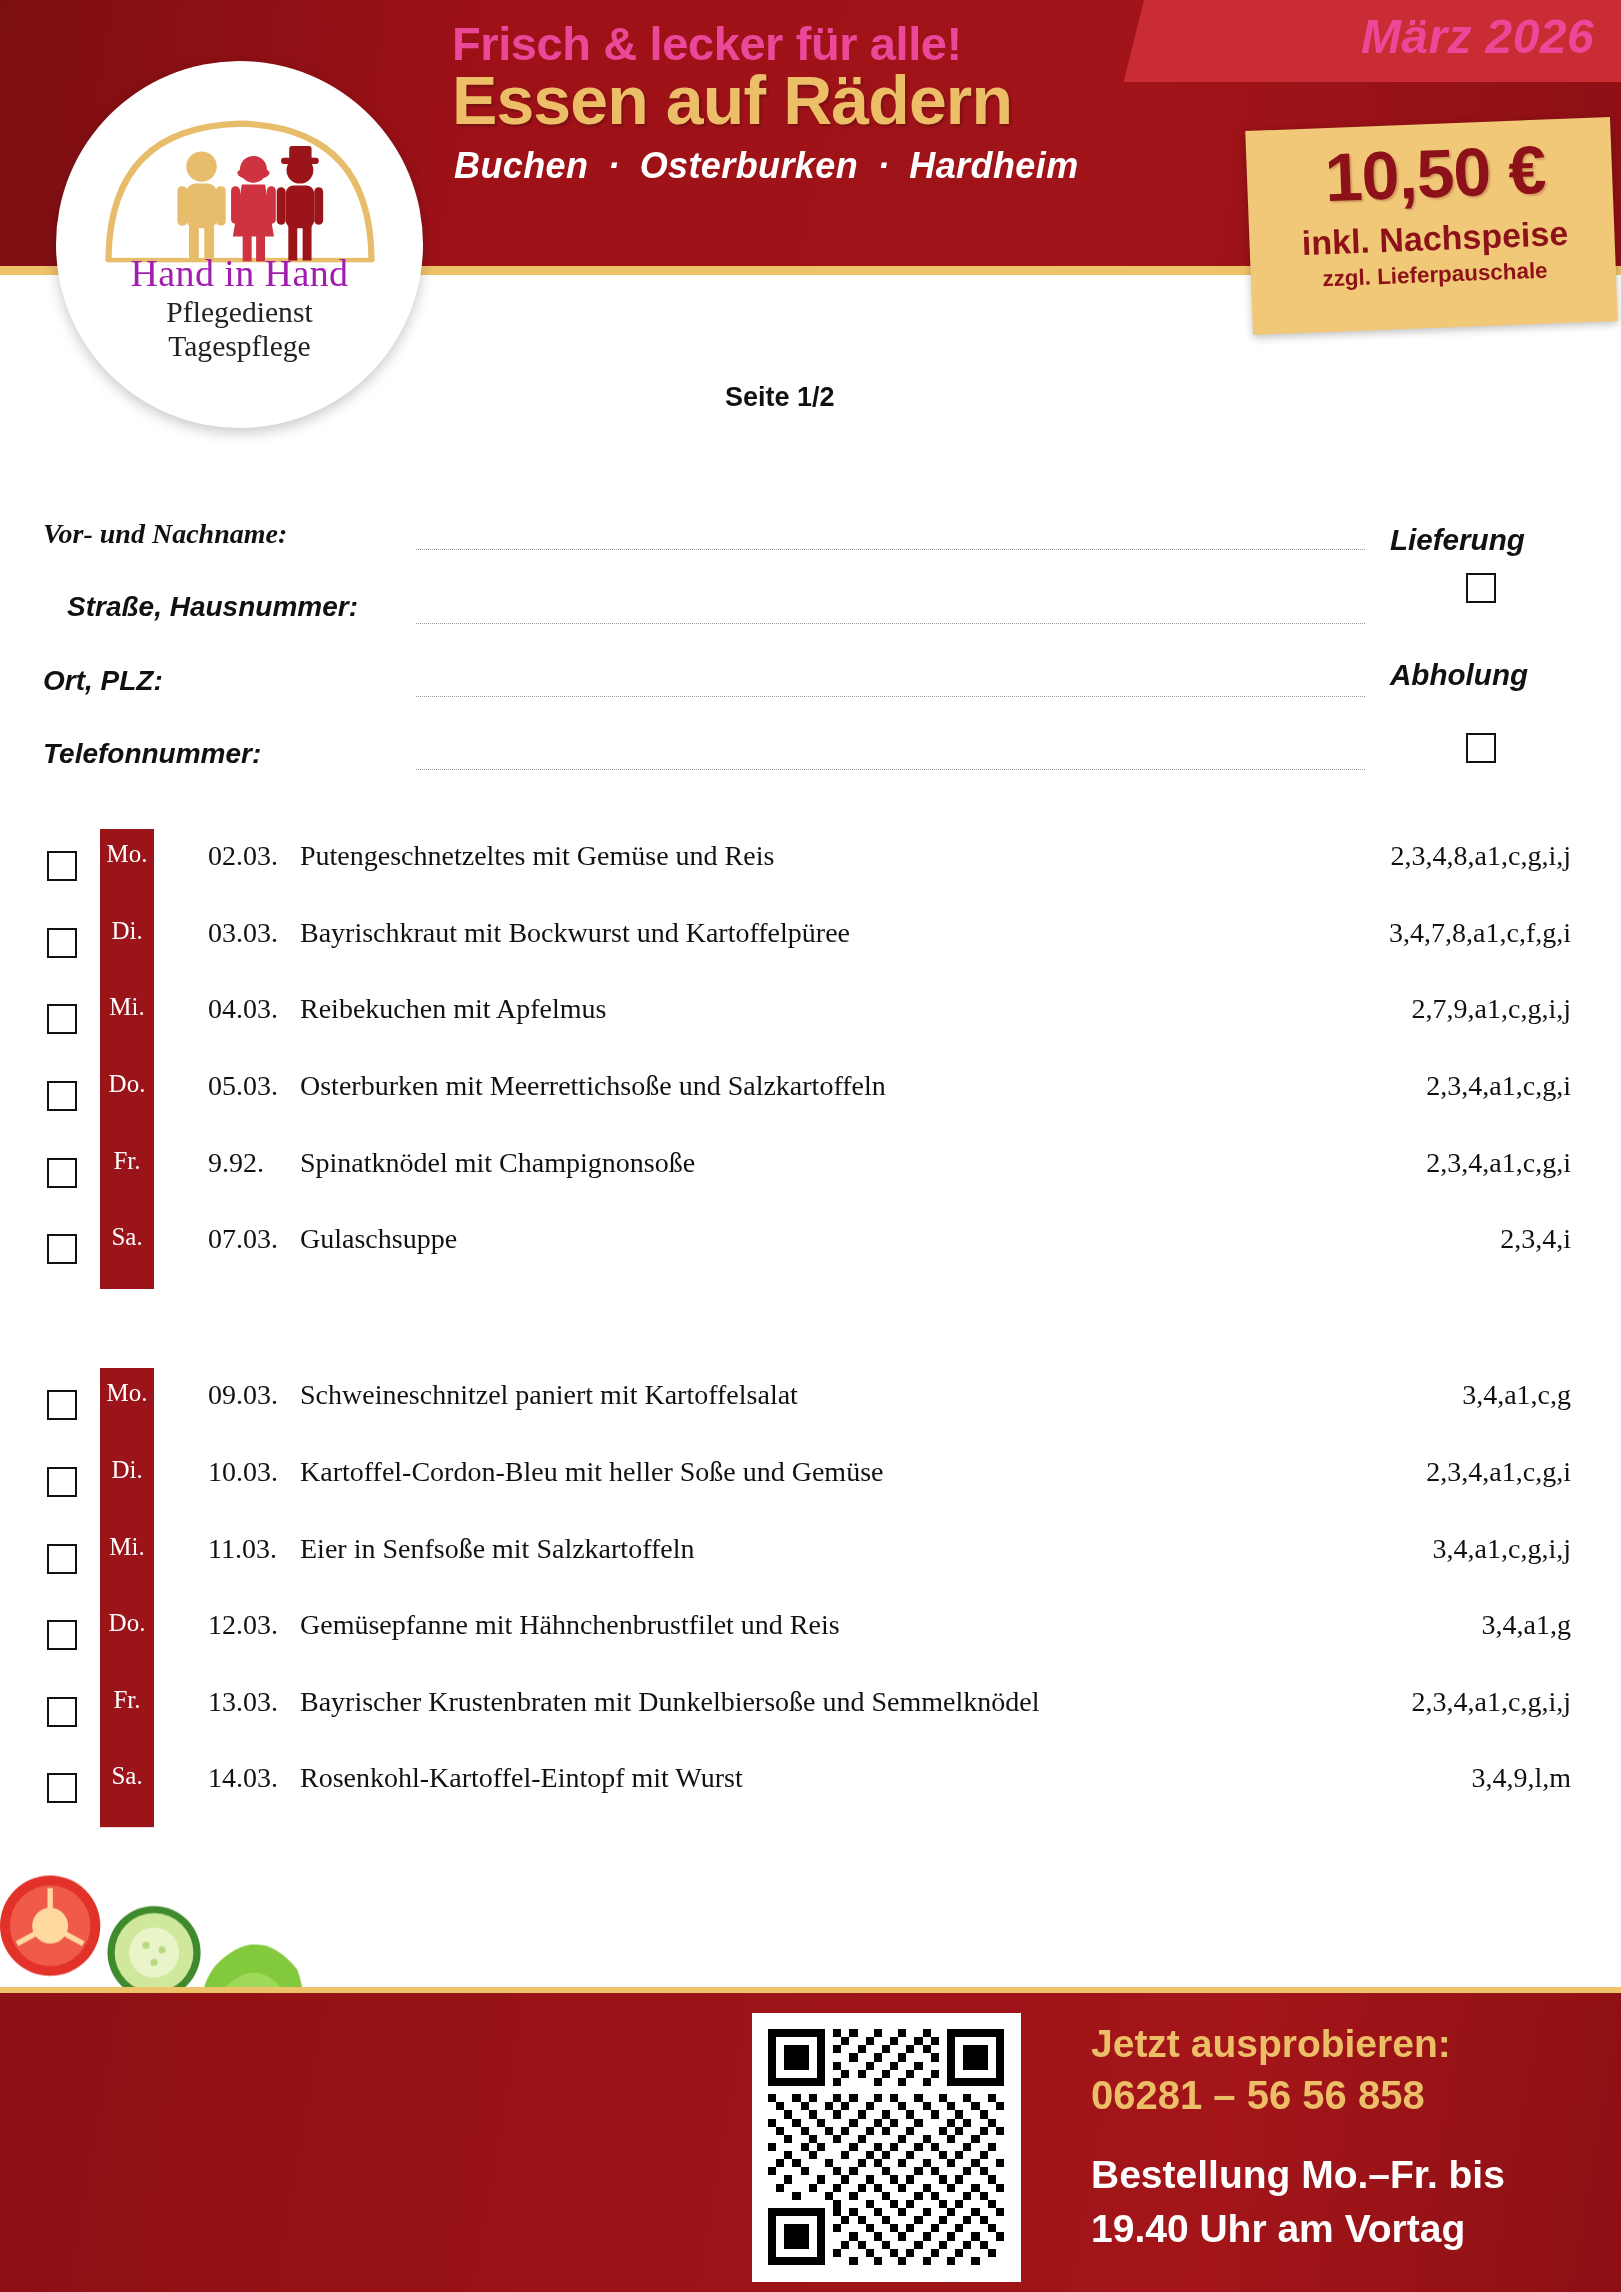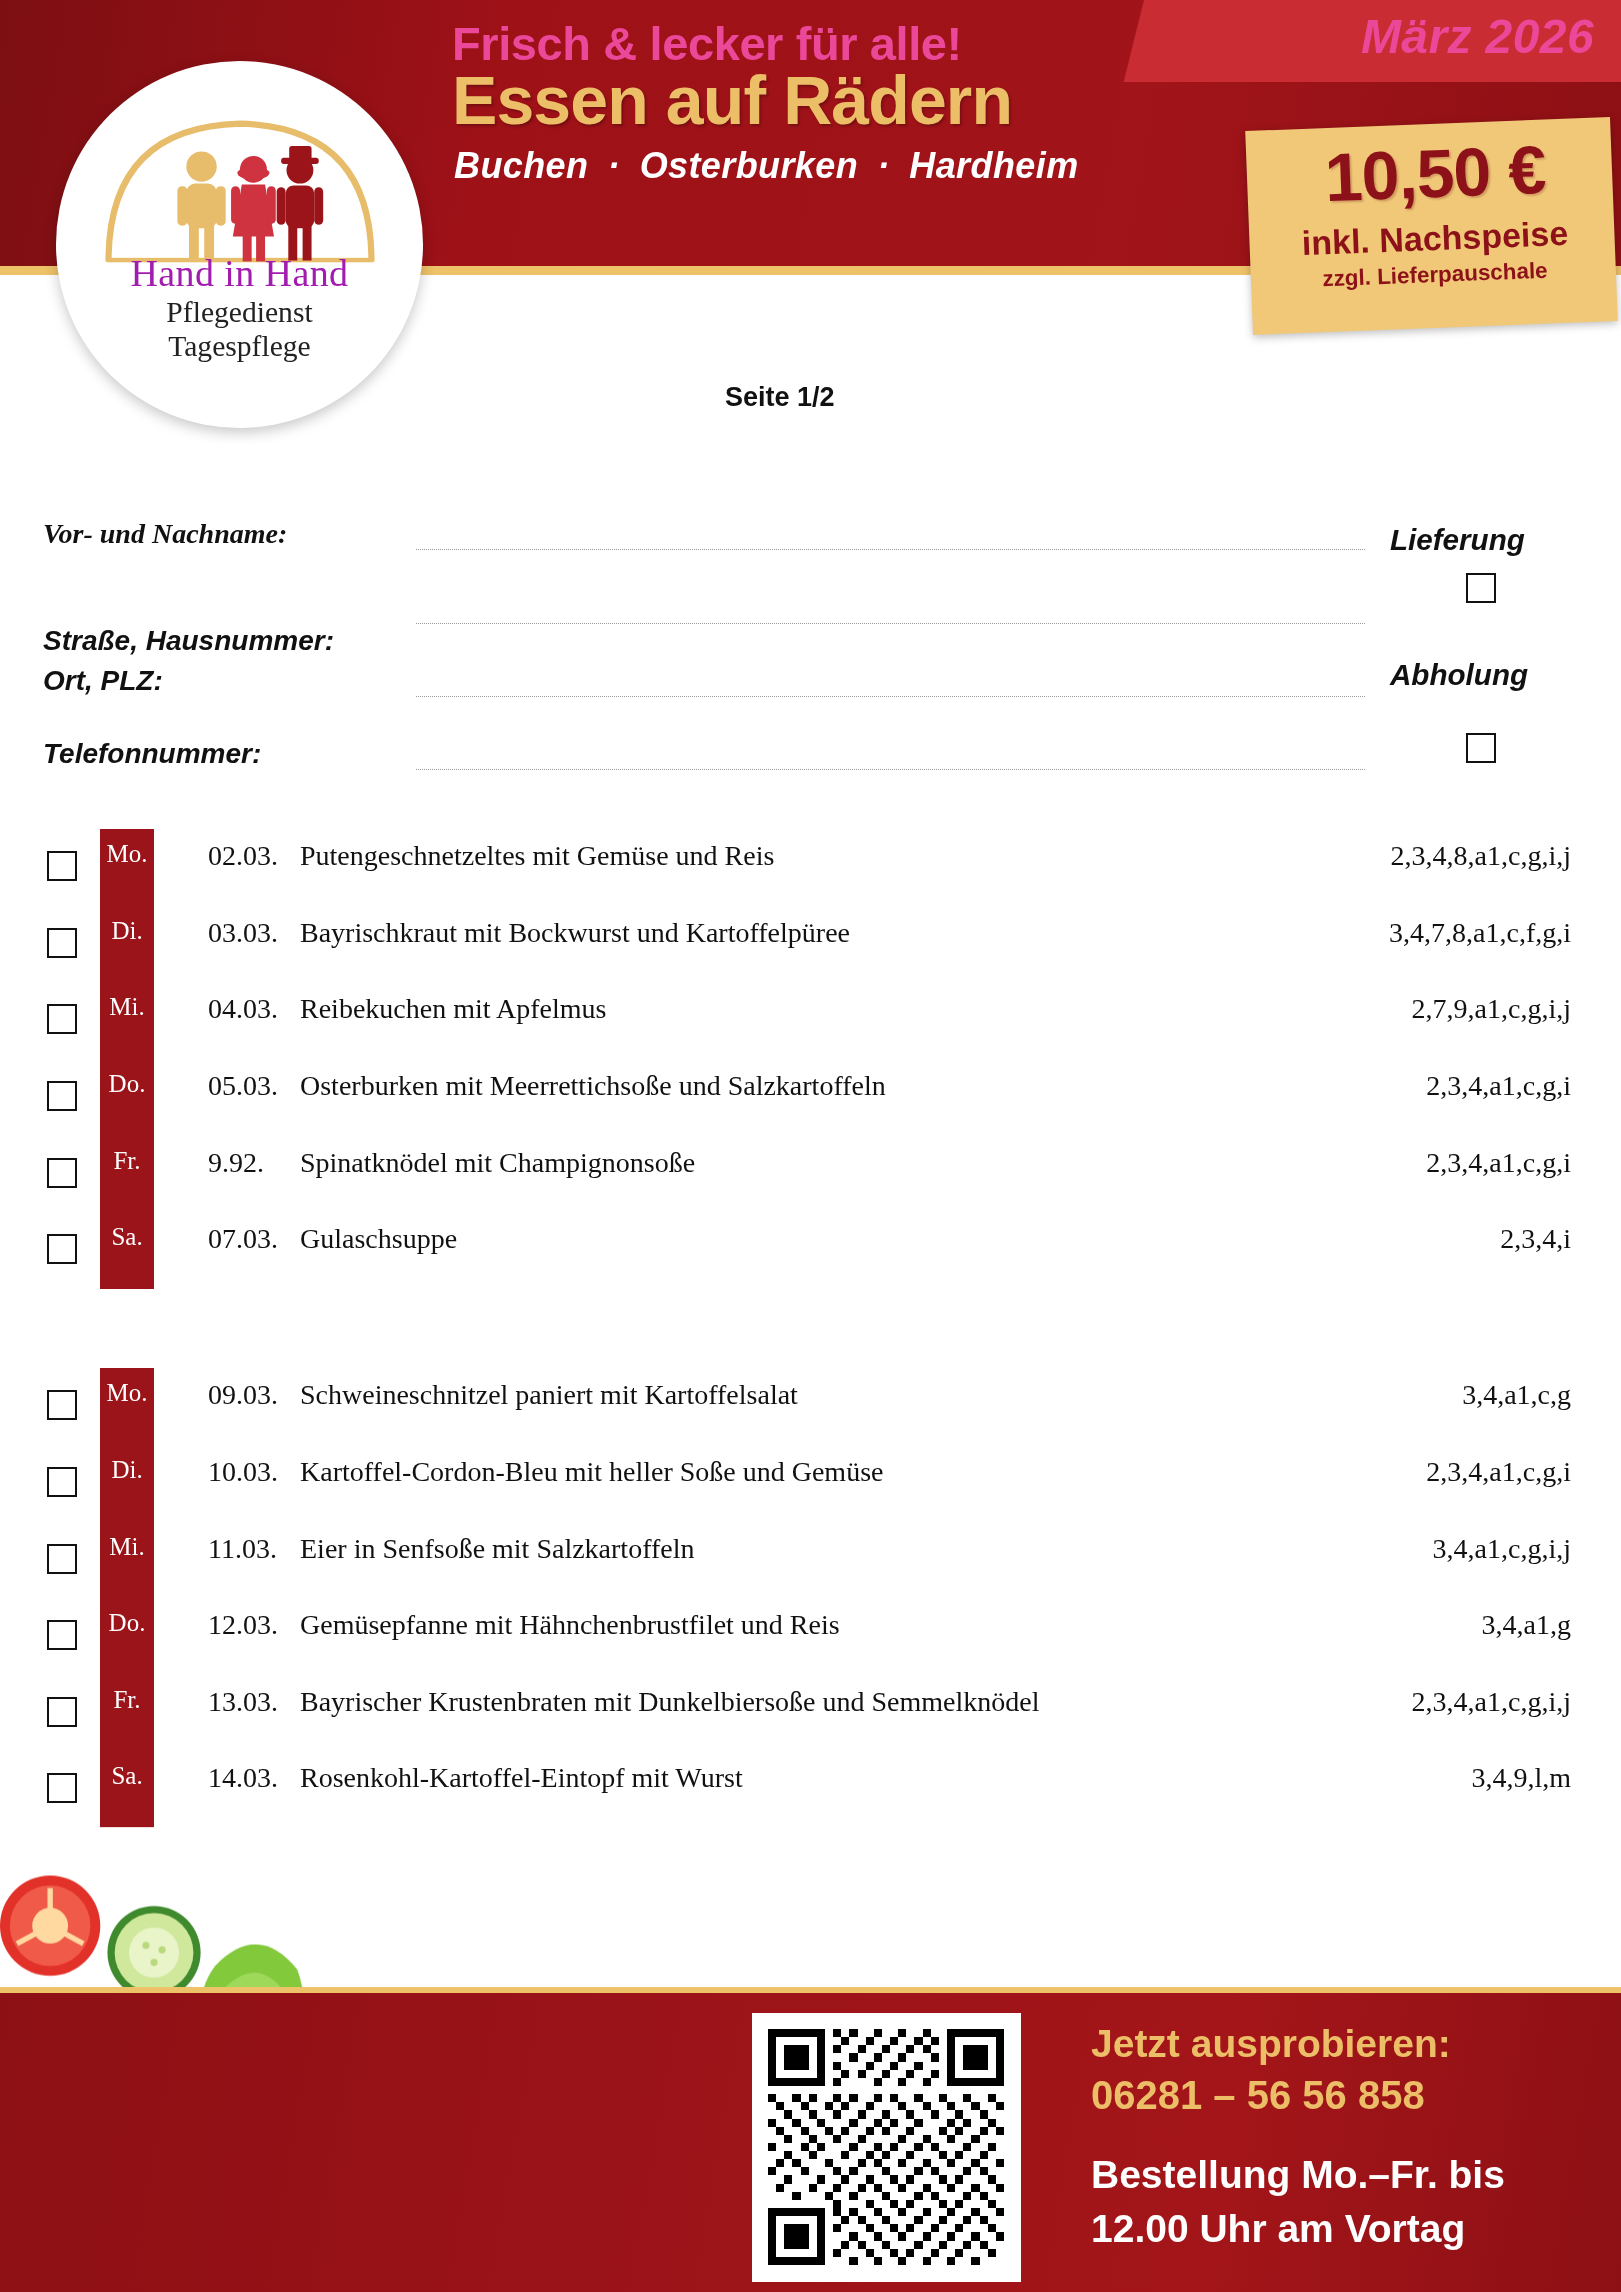--- a/index.html
+++ b/index.html
@@ -314,21 +314,21 @@
     <div class="logo-name">Hand in Hand</div>
     <div class="logo-sub1">Pflegedienst</div>
     <div class="logo-sub2">Tagespflege</div>
   </div>
 
   <div class="page-label">Seite 1/2</div>
 
   <div id="form-area">
       <div class="form-label" style="top: 518px; font-family: Liberation Serif, serif;">Vor- und Nachname:</div>
       <div class="form-line" style="top: 548px; left: 416px; width: 949px;"></div>
-      <div class="form-label" style="top: 625px;">Straße, Hausnummer:</div>
+      <div class="form-label" style="top: 591px; margin-left: 24px;">Straße, Hausnummer:</div>
       <div class="form-line" style="top: 622px; left: 416px; width: 949px;"></div>
       <div class="form-label" style="top: 665px;">Ort, PLZ:</div>
       <div class="form-line" style="top: 695px; left: 416px; width: 949px;"></div>
       <div class="form-label" style="top: 738px;">Telefonnummer:</div>
       <div class="form-line" style="top: 768px; left: 416px; width: 949px;"></div>
       <div class="option-label" style="top: 523px; left: 1390px;">Lieferung</div>
       <div class="option-box" style="top: 573px; left: 1466px;"></div>
       <div class="option-label" style="top: 658px; left: 1390px;">Abholung</div>
       <div class="option-box" style="top: 733px; left: 1466px;"></div>
     </div>
@@ -791,16 +791,16 @@
           <rect x="19" y="28" width="1" height="1"></rect>
           <rect x="22" y="28" width="1" height="1"></rect>
           <rect x="25" y="28" width="1" height="1"></rect>
       </g>
     </svg>
   </div>
 
   <div class="cta-try">Jetzt ausprobieren:</div>
   <div class="cta-phone">06281 – 56 56 858</div>
   <div class="cta-order1">Bestellung Mo.–Fr. bis</div>
-  <div class="cta-order2">12.00 Uhr am Vortag</div>
+  <div class="cta-order2">19.40 Uhr am Vortag</div>
 
 </div>
 
 
 </body></html>

